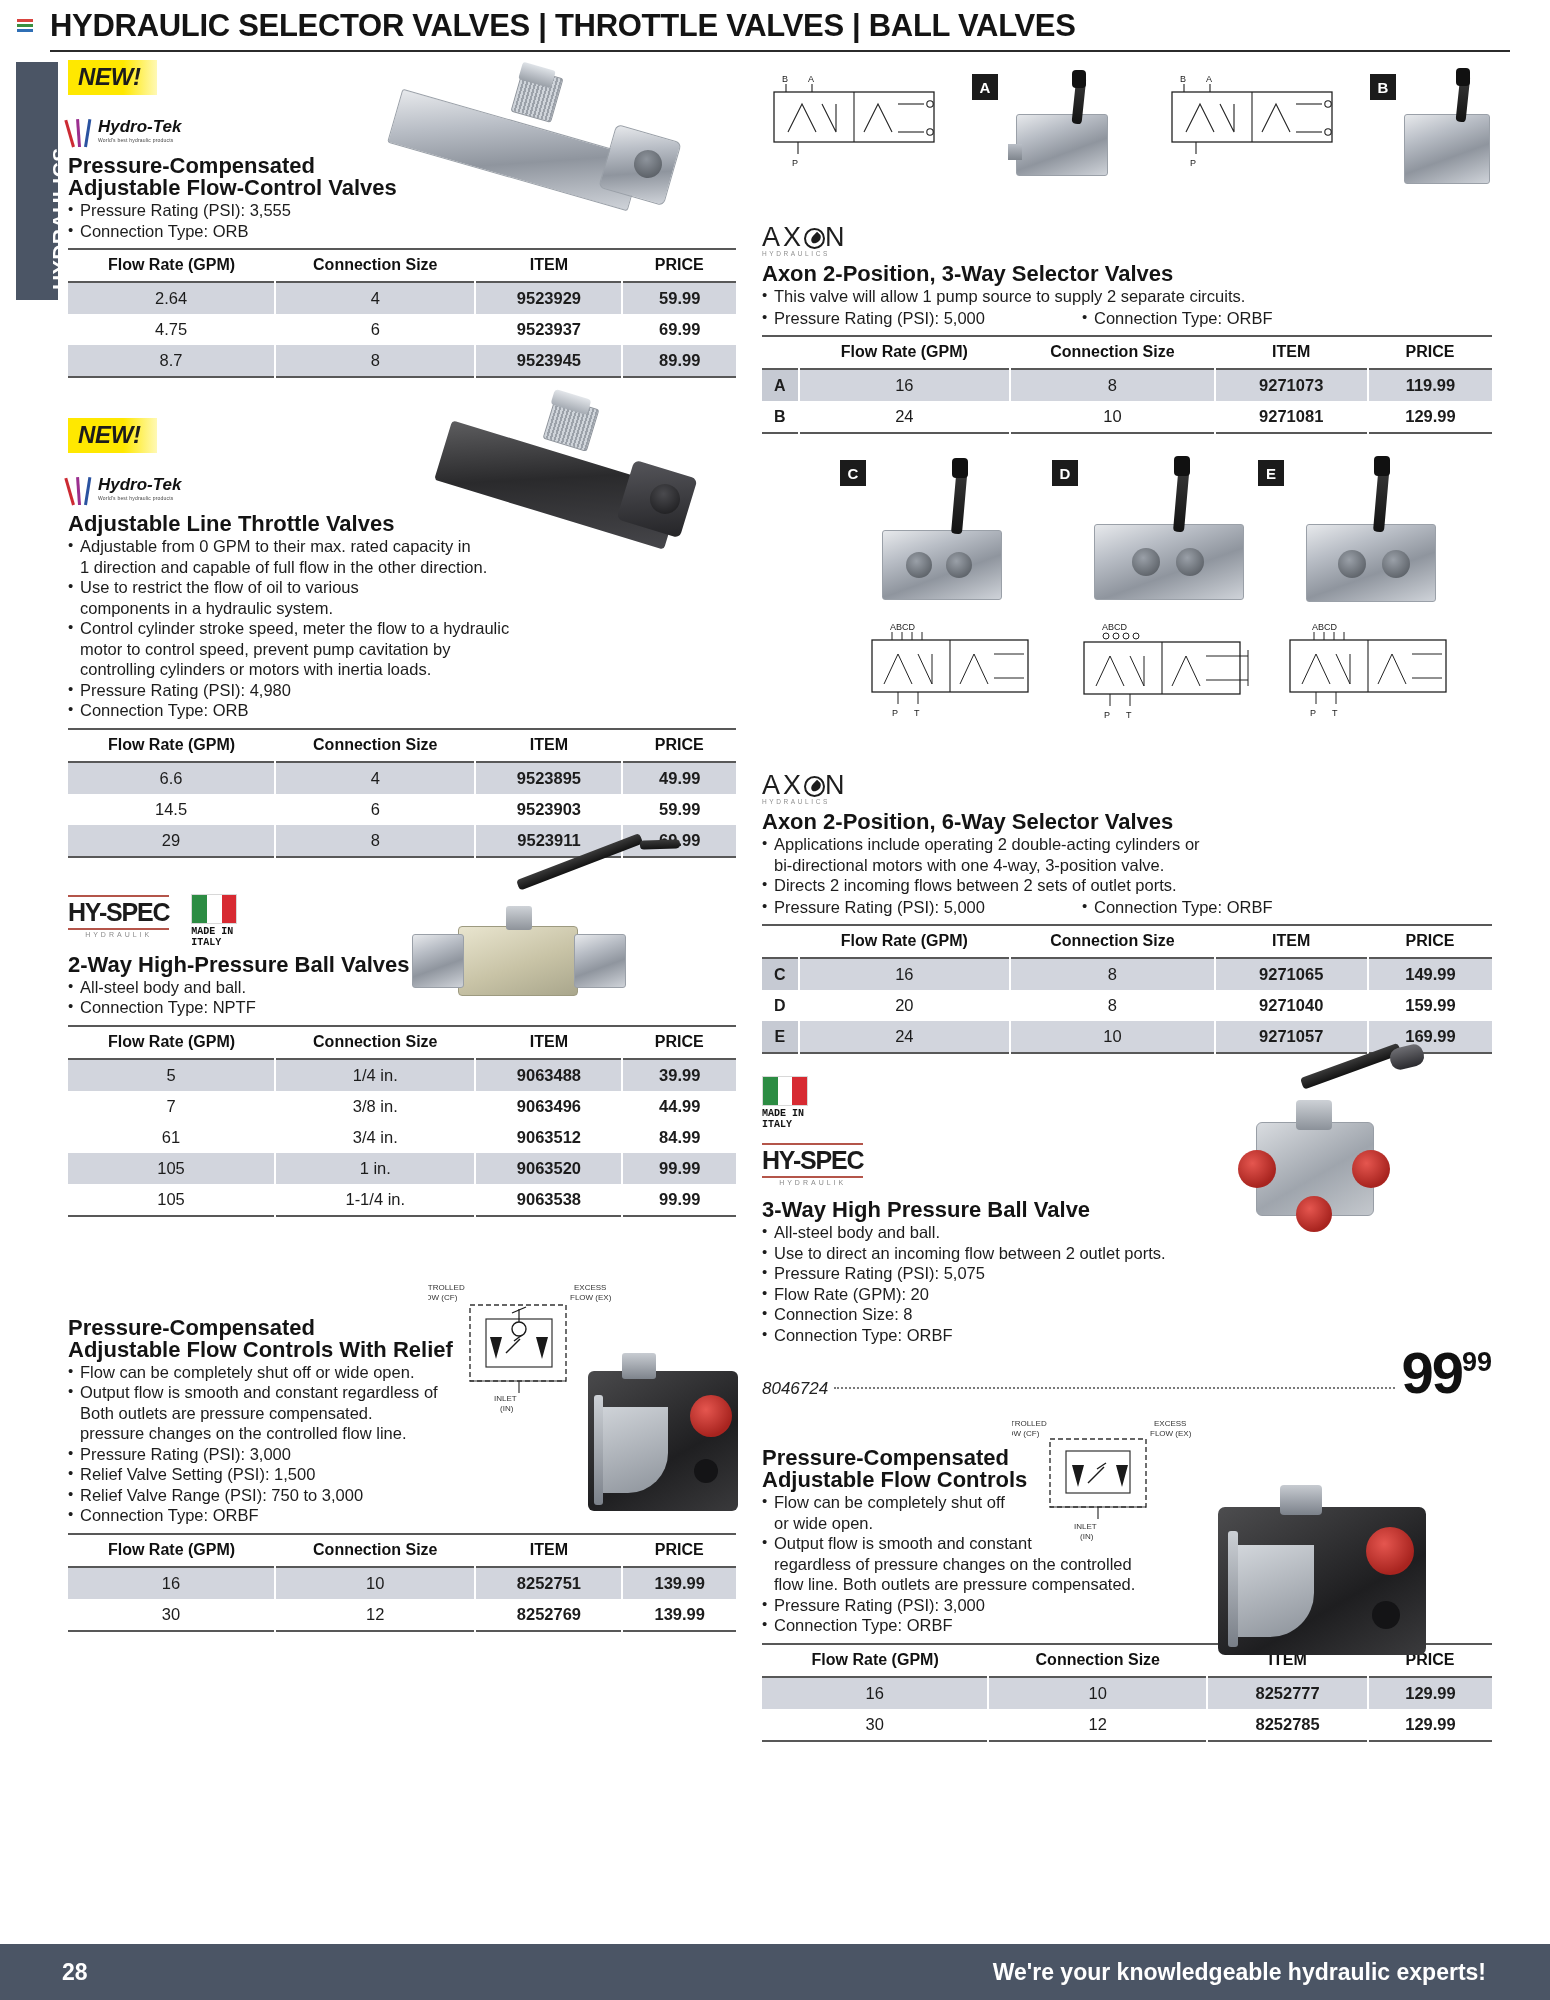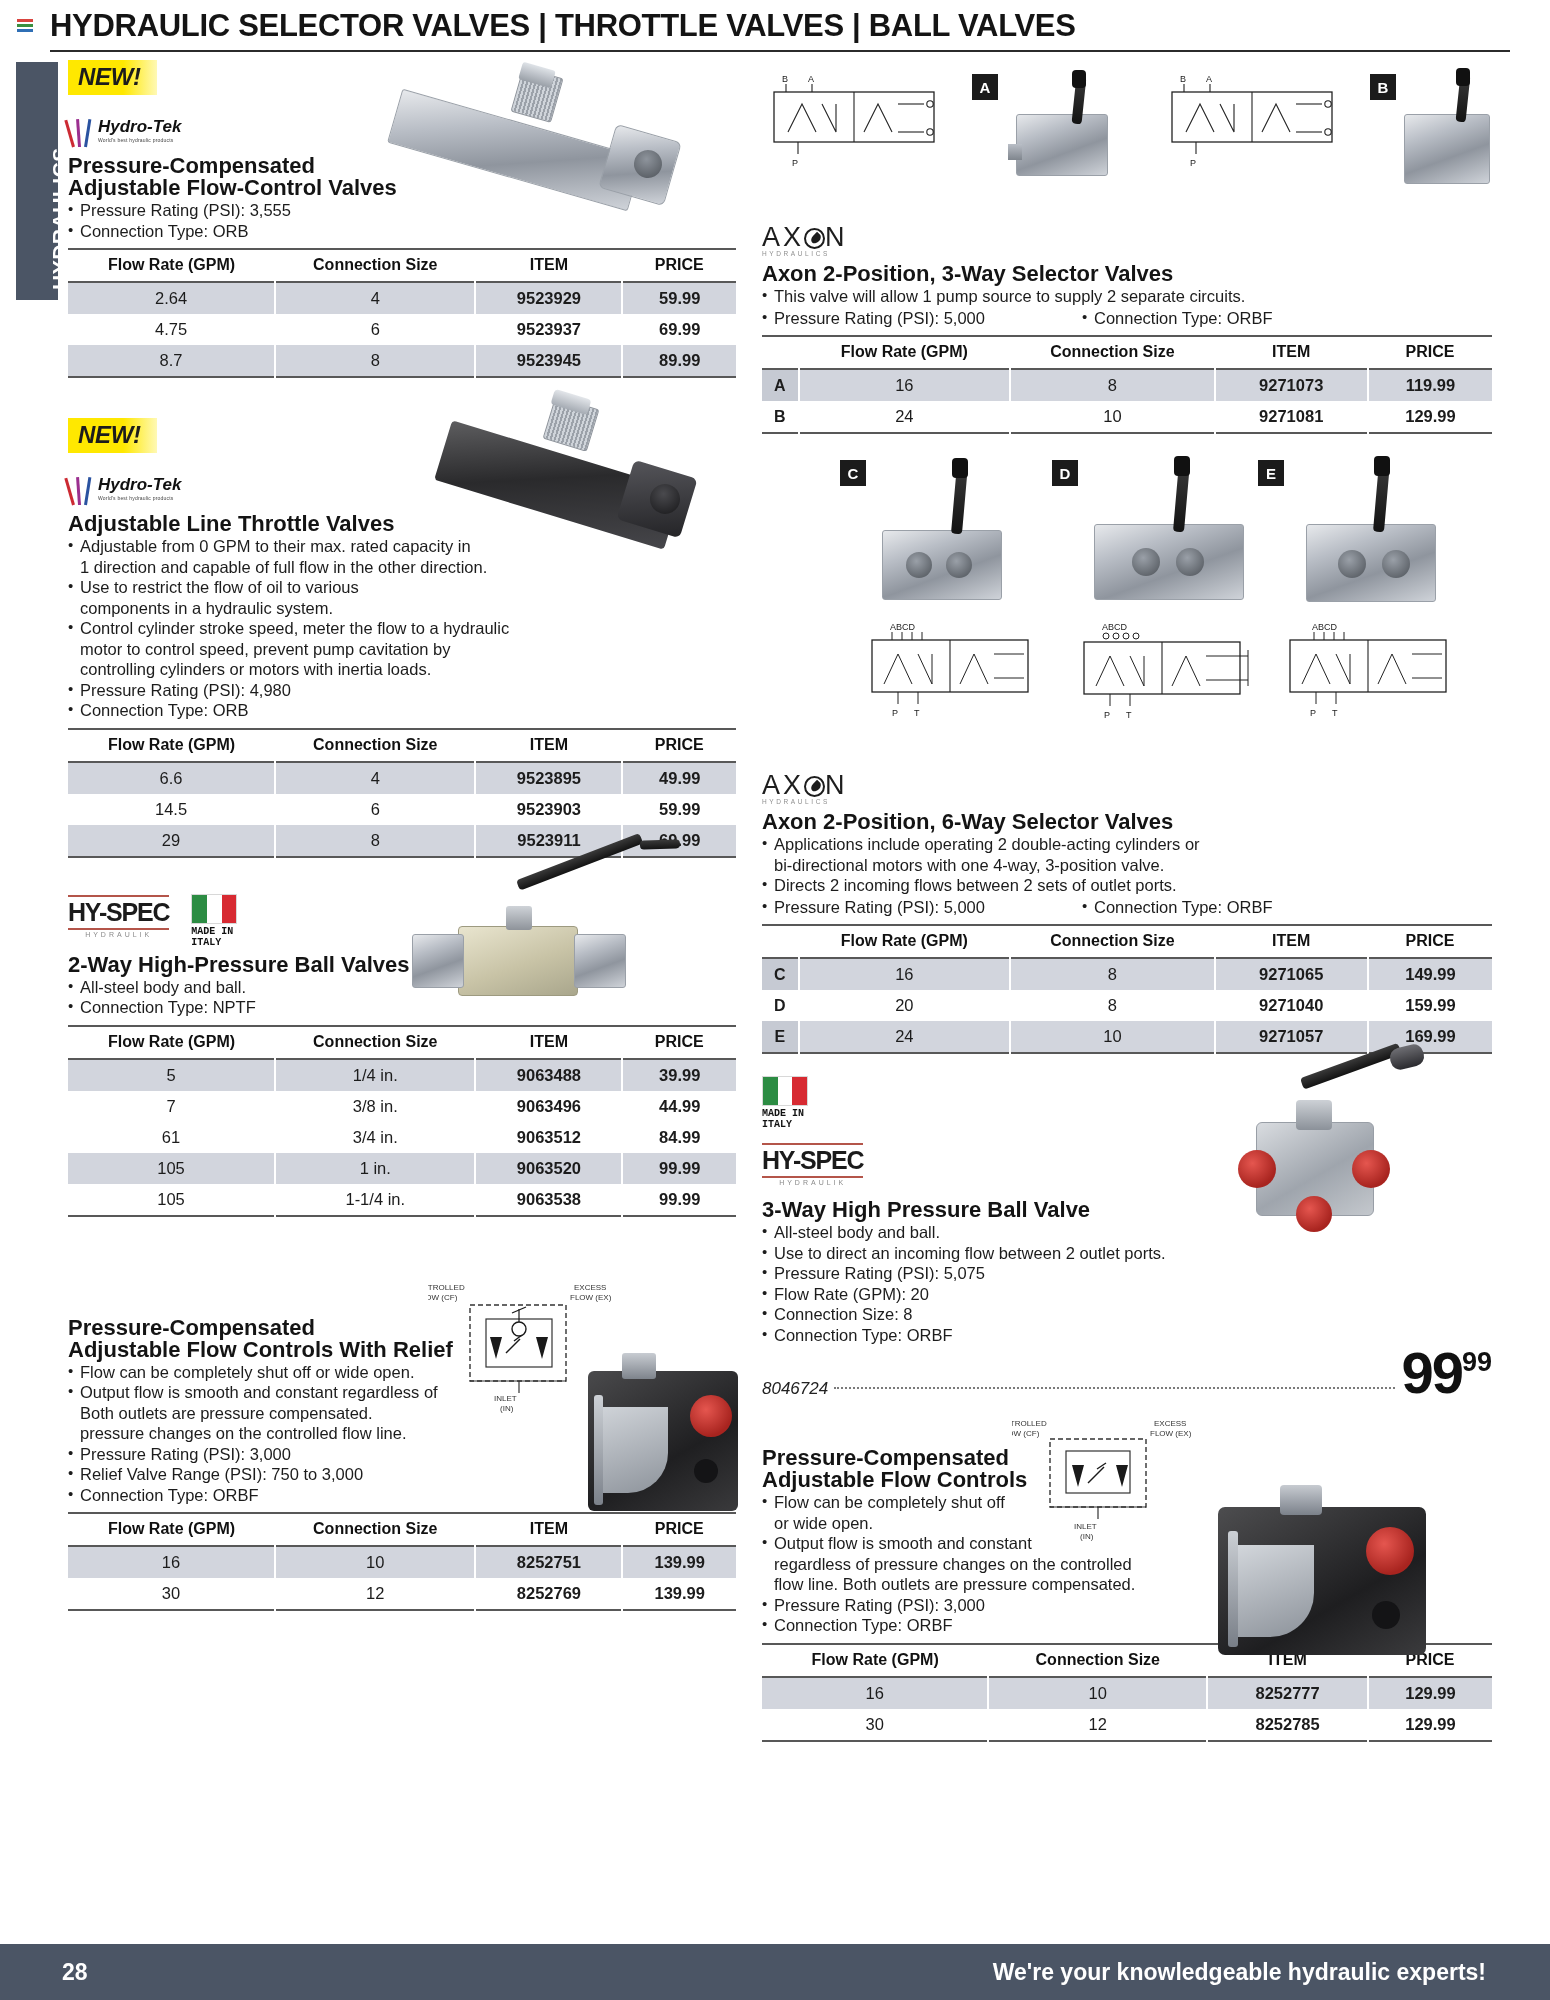--- a/index.html
+++ b/index.html
@@ -441,20 +441,21 @@
       <h2 class="prod-title" style="margin-top:100px;">
         <span>Pressure-Compensated</span><br>
         <span>Adjustable Flow Controls With Relief</span>
       </h2>
       <ul class="specs">
         <li class="bullet">Flow can be completely shut off or wide open.</li>
         <li class="bullet">Output flow is smooth and constant regardless of</li>
         <li class="cont">Both outlets are pressure compensated.</li>
         <li class="cont">pressure changes on the controlled flow line.</li>
         <li class="bullet">Pressure Rating (PSI): 3,000</li>
+        <li class="bullet">Relief Valve Setting (PSI): 1,500</li>
         <li class="bullet">Relief Valve Range (PSI): 750 to 3,000</li>
         <li class="bullet">Connection Type: ORBF</li>
       </ul>
 
       <table class="pt">
         <thead>
           <tr>
             <th style="width:31%">Flow Rate (GPM)</th>
             <th style="width:30%">Connection Size</th>
             <th style="width:22%">ITEM</th>

